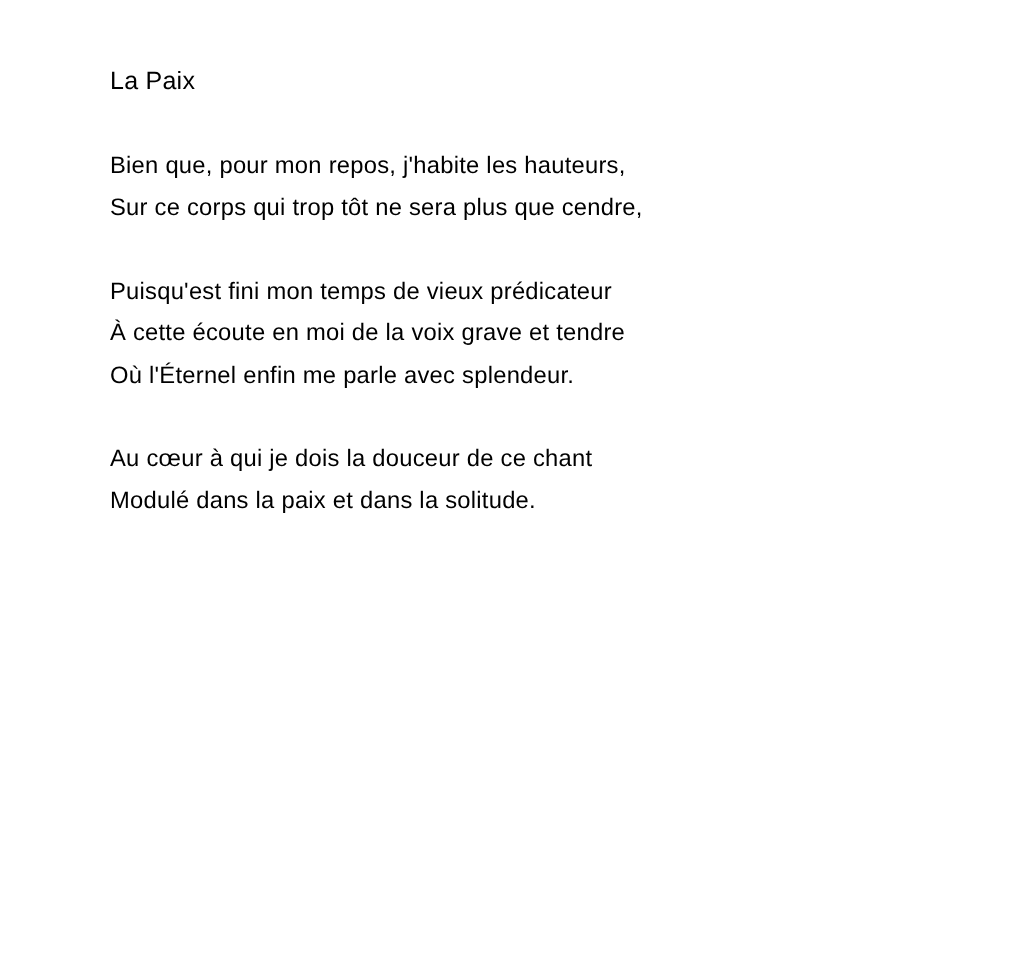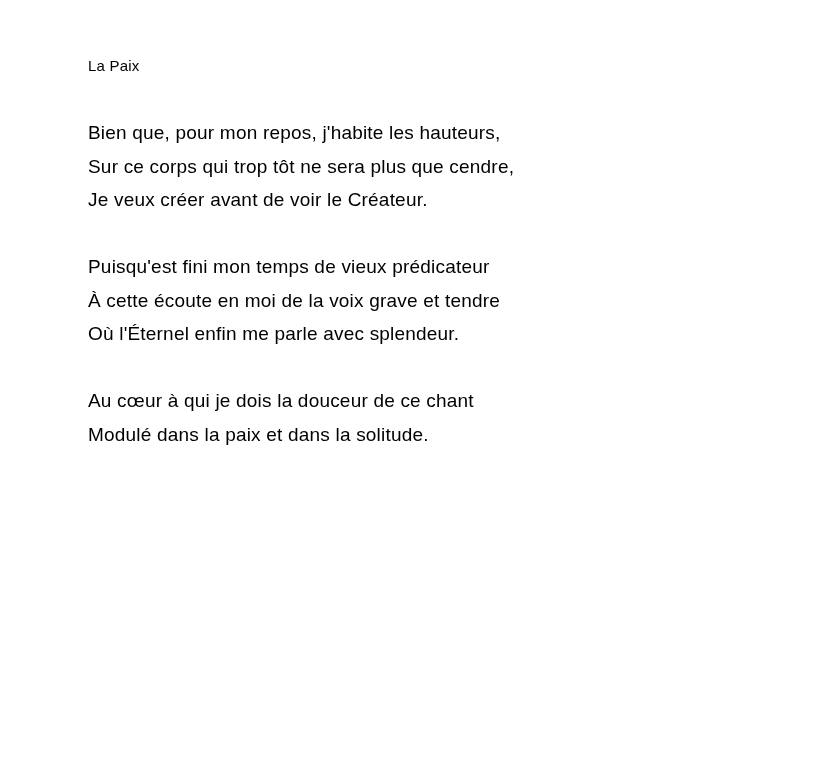--- a/index.html
+++ b/index.html
@@ -15,21 +15,21 @@
     font-family: "Liberation Sans", "DejaVu Sans", sans-serif;
   }
   .page {
     box-sizing: border-box;
     width: 822px;
     height: 782px;
     padding: 49px 40px 0 88px;
     background: #ffffff;
   }
   .poem-title {
-    font-size: 15px;
+    font-size: 20px;
     line-height: 33.5px;
     font-weight: normal;
     margin: 0 0 33.5px 0;
     letter-spacing: 0.2px;
   }
   .stanza {
     margin: 0 0 33.5px 0;
   }
   .stanza:last-child {
     margin-bottom: 0;
@@ -44,21 +44,20 @@
 </head>
 <body>
 
 <div class="page">
 
   <h1 class="poem-title">La Paix</h1>
 
   <div class="stanza">
     <div class="poem-line">Bien que, pour mon repos, j'habite les hauteurs,</div>
     <div class="poem-line">Sur ce corps qui trop tôt ne sera plus que cendre,</div>
-    <div class="poem-line">Je veux créer avant de voir le Créateur.</div>
   </div>
 
   <div class="stanza">
     <div class="poem-line">Puisqu'est fini mon temps de vieux prédicateur</div>
     <div class="poem-line">À cette écoute en moi de la voix grave et tendre</div>
     <div class="poem-line">Où l'Éternel enfin me parle avec splendeur.</div>
   </div>
 
 
   <div class="stanza">

